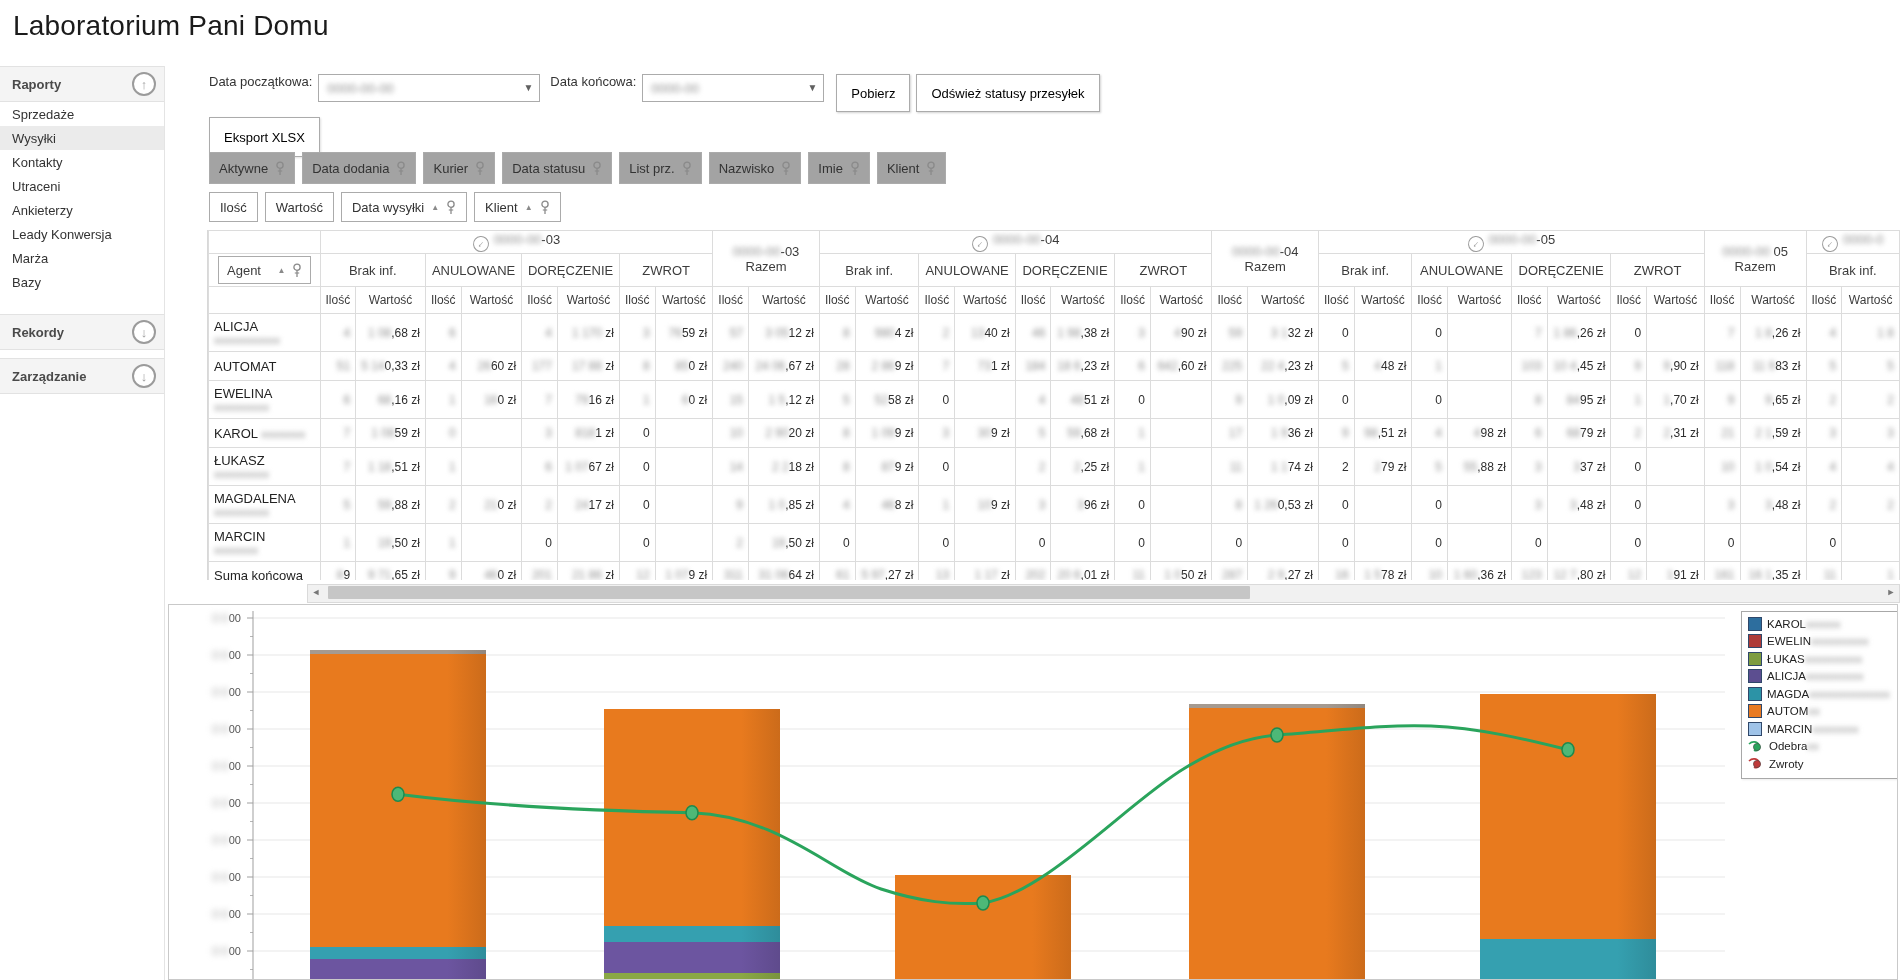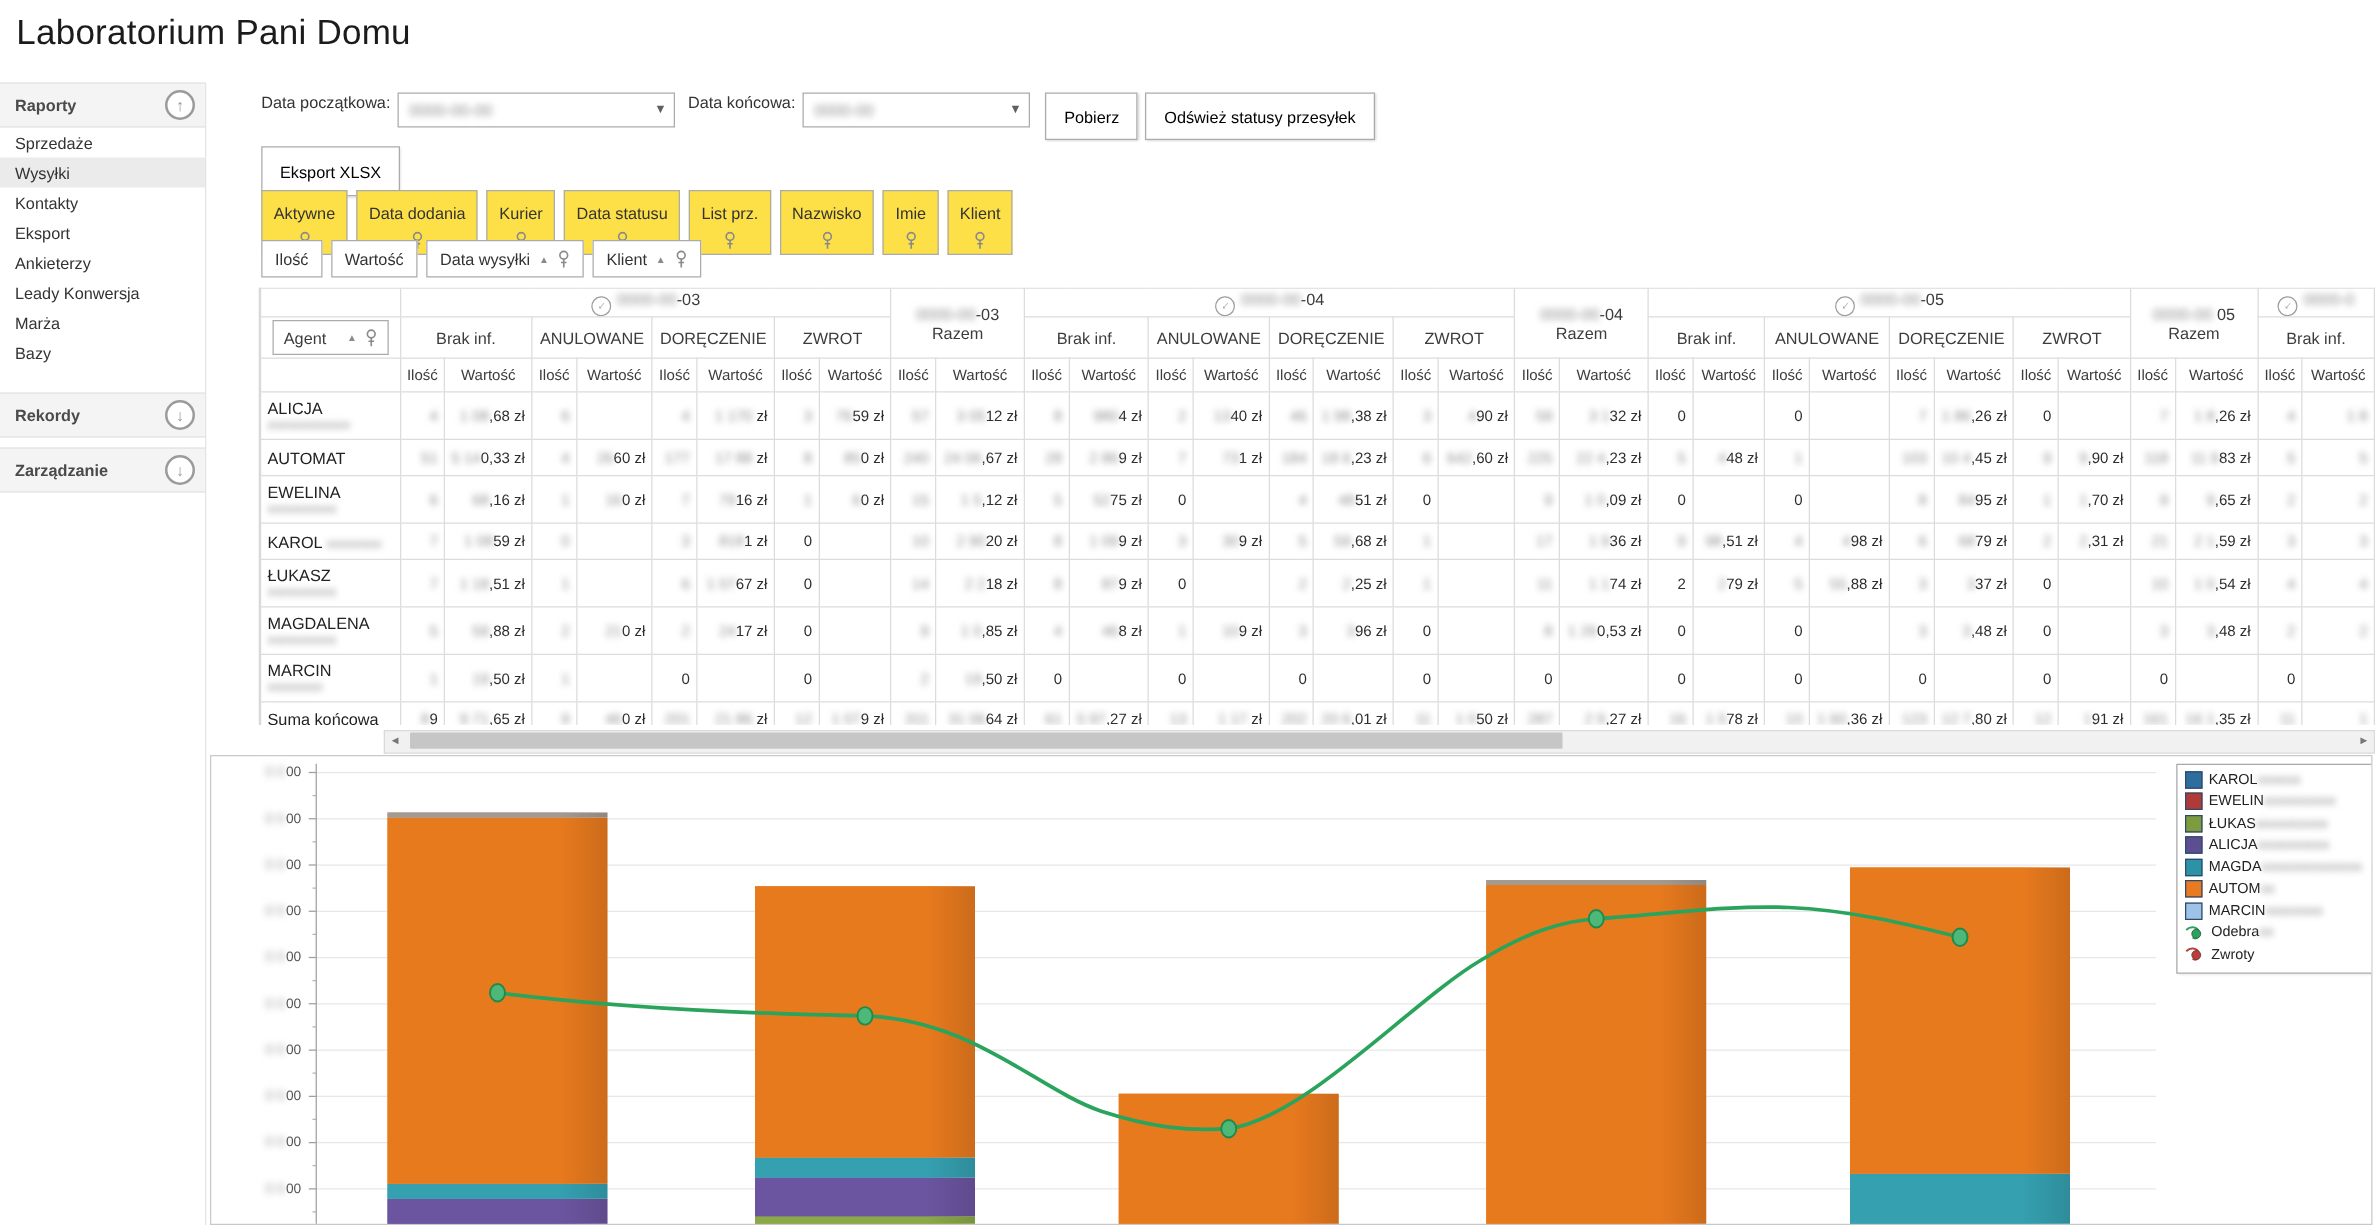--- a/index.html
+++ b/index.html
@@ -28,21 +28,21 @@
   #toolbar{position:absolute;left:209px;top:74px;display:flex;}
   .tb-label{margin-right:6px;white-space:nowrap;}
   .combo{position:relative;height:26px;border:1px solid #ababab;background:#fff;display:flex;align-items:center;padding:0 22px 0 8px;}
   .combo .arr{position:absolute;right:6px;top:7px;font-size:10px;color:#606060;}
   .btn{border:1px solid #ababab;background:#fff;padding:0 14px;height:38px;display:flex;align-items:center;
     box-shadow:1px 1px 2px rgba(0,0,0,.18);white-space:nowrap;cursor:pointer;font-size:13px;font-family:inherit;}
   #export-btn{position:absolute;left:209px;top:117px;height:40px;box-shadow:1px 1px 2px rgba(0,0,0,.12);}
 
   
   #filter-row{position:absolute;left:209px;top:152px;display:flex;gap:7px;}
-  .chip{border:1px solid #ababab;background:#fde047;height:30px;display:flex;align-items:center;gap:7px;padding:10px 9px;cursor:pointer;flex-direction:column;}
+  .chip{border:1px solid #ababab;background:#a3a3a3;height:30px;display:flex;align-items:center;gap:7px;padding:0 9px;cursor:pointer;}
   .pin{width:10px;height:15px;flex:0 0 auto;}
   .sort-arr{font-size:8px;color:#8a8a8a;}
 
   
   #pivot-row{position:absolute;left:209px;top:192px;display:flex;gap:7px;}
   .pchip{border:1px solid #ababab;background:#fff;height:28px;display:flex;align-items:center;gap:7px;padding:0 10px;cursor:pointer;}
 
   
   #table-wrap{position:absolute;left:207px;top:230px;right:0;height:350px;overflow:hidden;border-left:1px solid #d8d8d8;}
   table.pivot{border-collapse:collapse;table-layout:fixed;}
@@ -78,21 +78,21 @@
 <div id="page-title">Laboratorium Pani Domu</div>
 
 <nav id="sidebar">
     <div class="side-section">
       <span>Raporty</span>
       <div class="side-circle">↑</div>
     </div>
     <div class="side-item">Sprzedaże</div>
     <div class="side-item sel">Wysyłki</div>
     <div class="side-item">Kontakty</div>
-    <div class="side-item">Eksport</div>
+    <div class="side-item">Utraceni</div>
     <div class="side-item">Ankieterzy</div>
     <div class="side-item">Leady Konwersja</div>
     <div class="side-item">Marża</div>
     <div class="side-item">Bazy</div>
     <div id="side-gap"></div>
     <div class="side-section">
       <span>Rekordy</span>
       <div class="side-circle">↓</div>
     </div>
     <div style="height: 8px;"></div>
@@ -404,21 +404,21 @@
           <td class="num"><span class="blur">68</span><span>,16 zł</span></td>
           <td class="num"><span class="blur">1</span></td>
           <td class="num"><span class="blur">16</span><span>0 zł</span></td>
           <td class="num"><span class="blur">7</span></td>
           <td class="num"><span class="blur">79</span><span>16 zł</span></td>
           <td class="num"><span class="blur">1</span></td>
           <td class="num"><span class="blur">6</span><span>0 zł</span></td>
           <td class="num"><span class="blur">15</span></td>
           <td class="num"><span class="blur">1 5</span><span>,12 zł</span></td>
           <td class="num"><span class="blur">5</span></td>
-          <td class="num"><span class="blur">52</span><span>75 zł</span></td>
+          <td class="num"><span class="blur">52</span><span>58 zł</span></td>
           <td class="num"><span>0</span></td>
           <td class="num"></td>
           <td class="num"><span class="blur">4</span></td>
           <td class="num"><span class="blur">48</span><span>51 zł</span></td>
           <td class="num"><span>0</span></td>
           <td class="num"></td>
           <td class="num"><span class="blur">9</span></td>
           <td class="num"><span class="blur">1 0</span><span>,09 zł</span></td>
           <td class="num"><span>0</span></td>
           <td class="num"></td>

